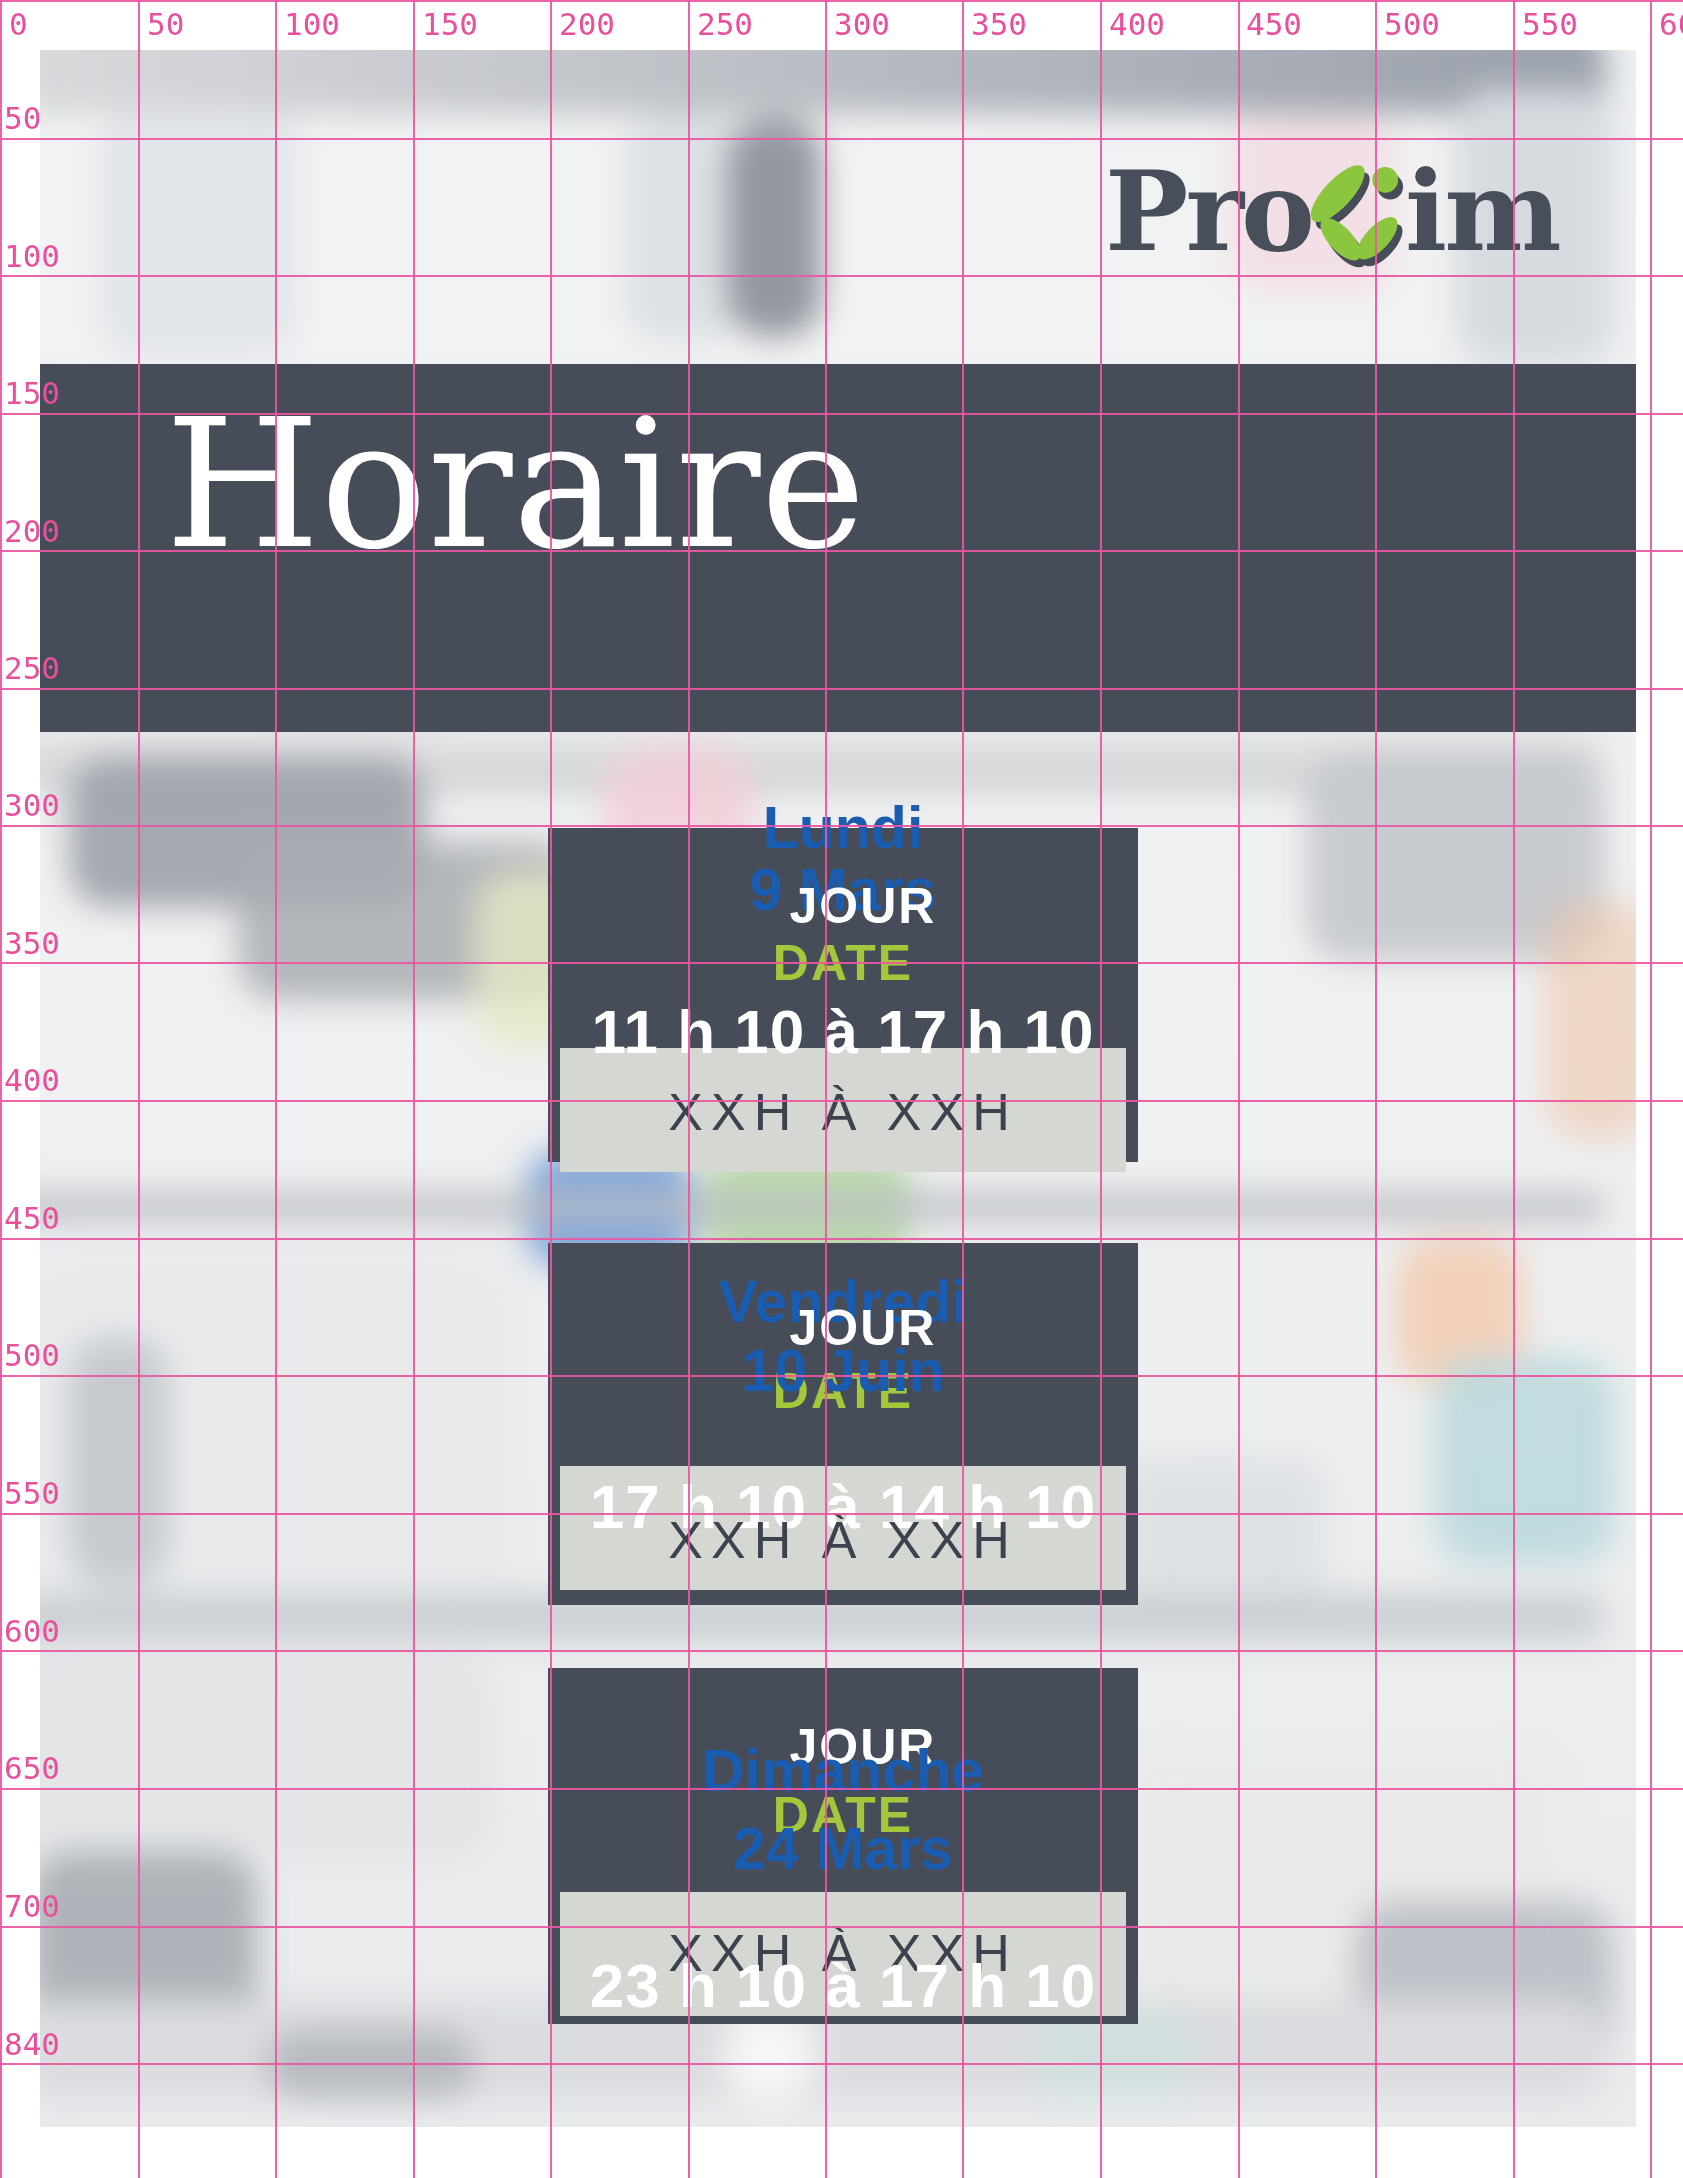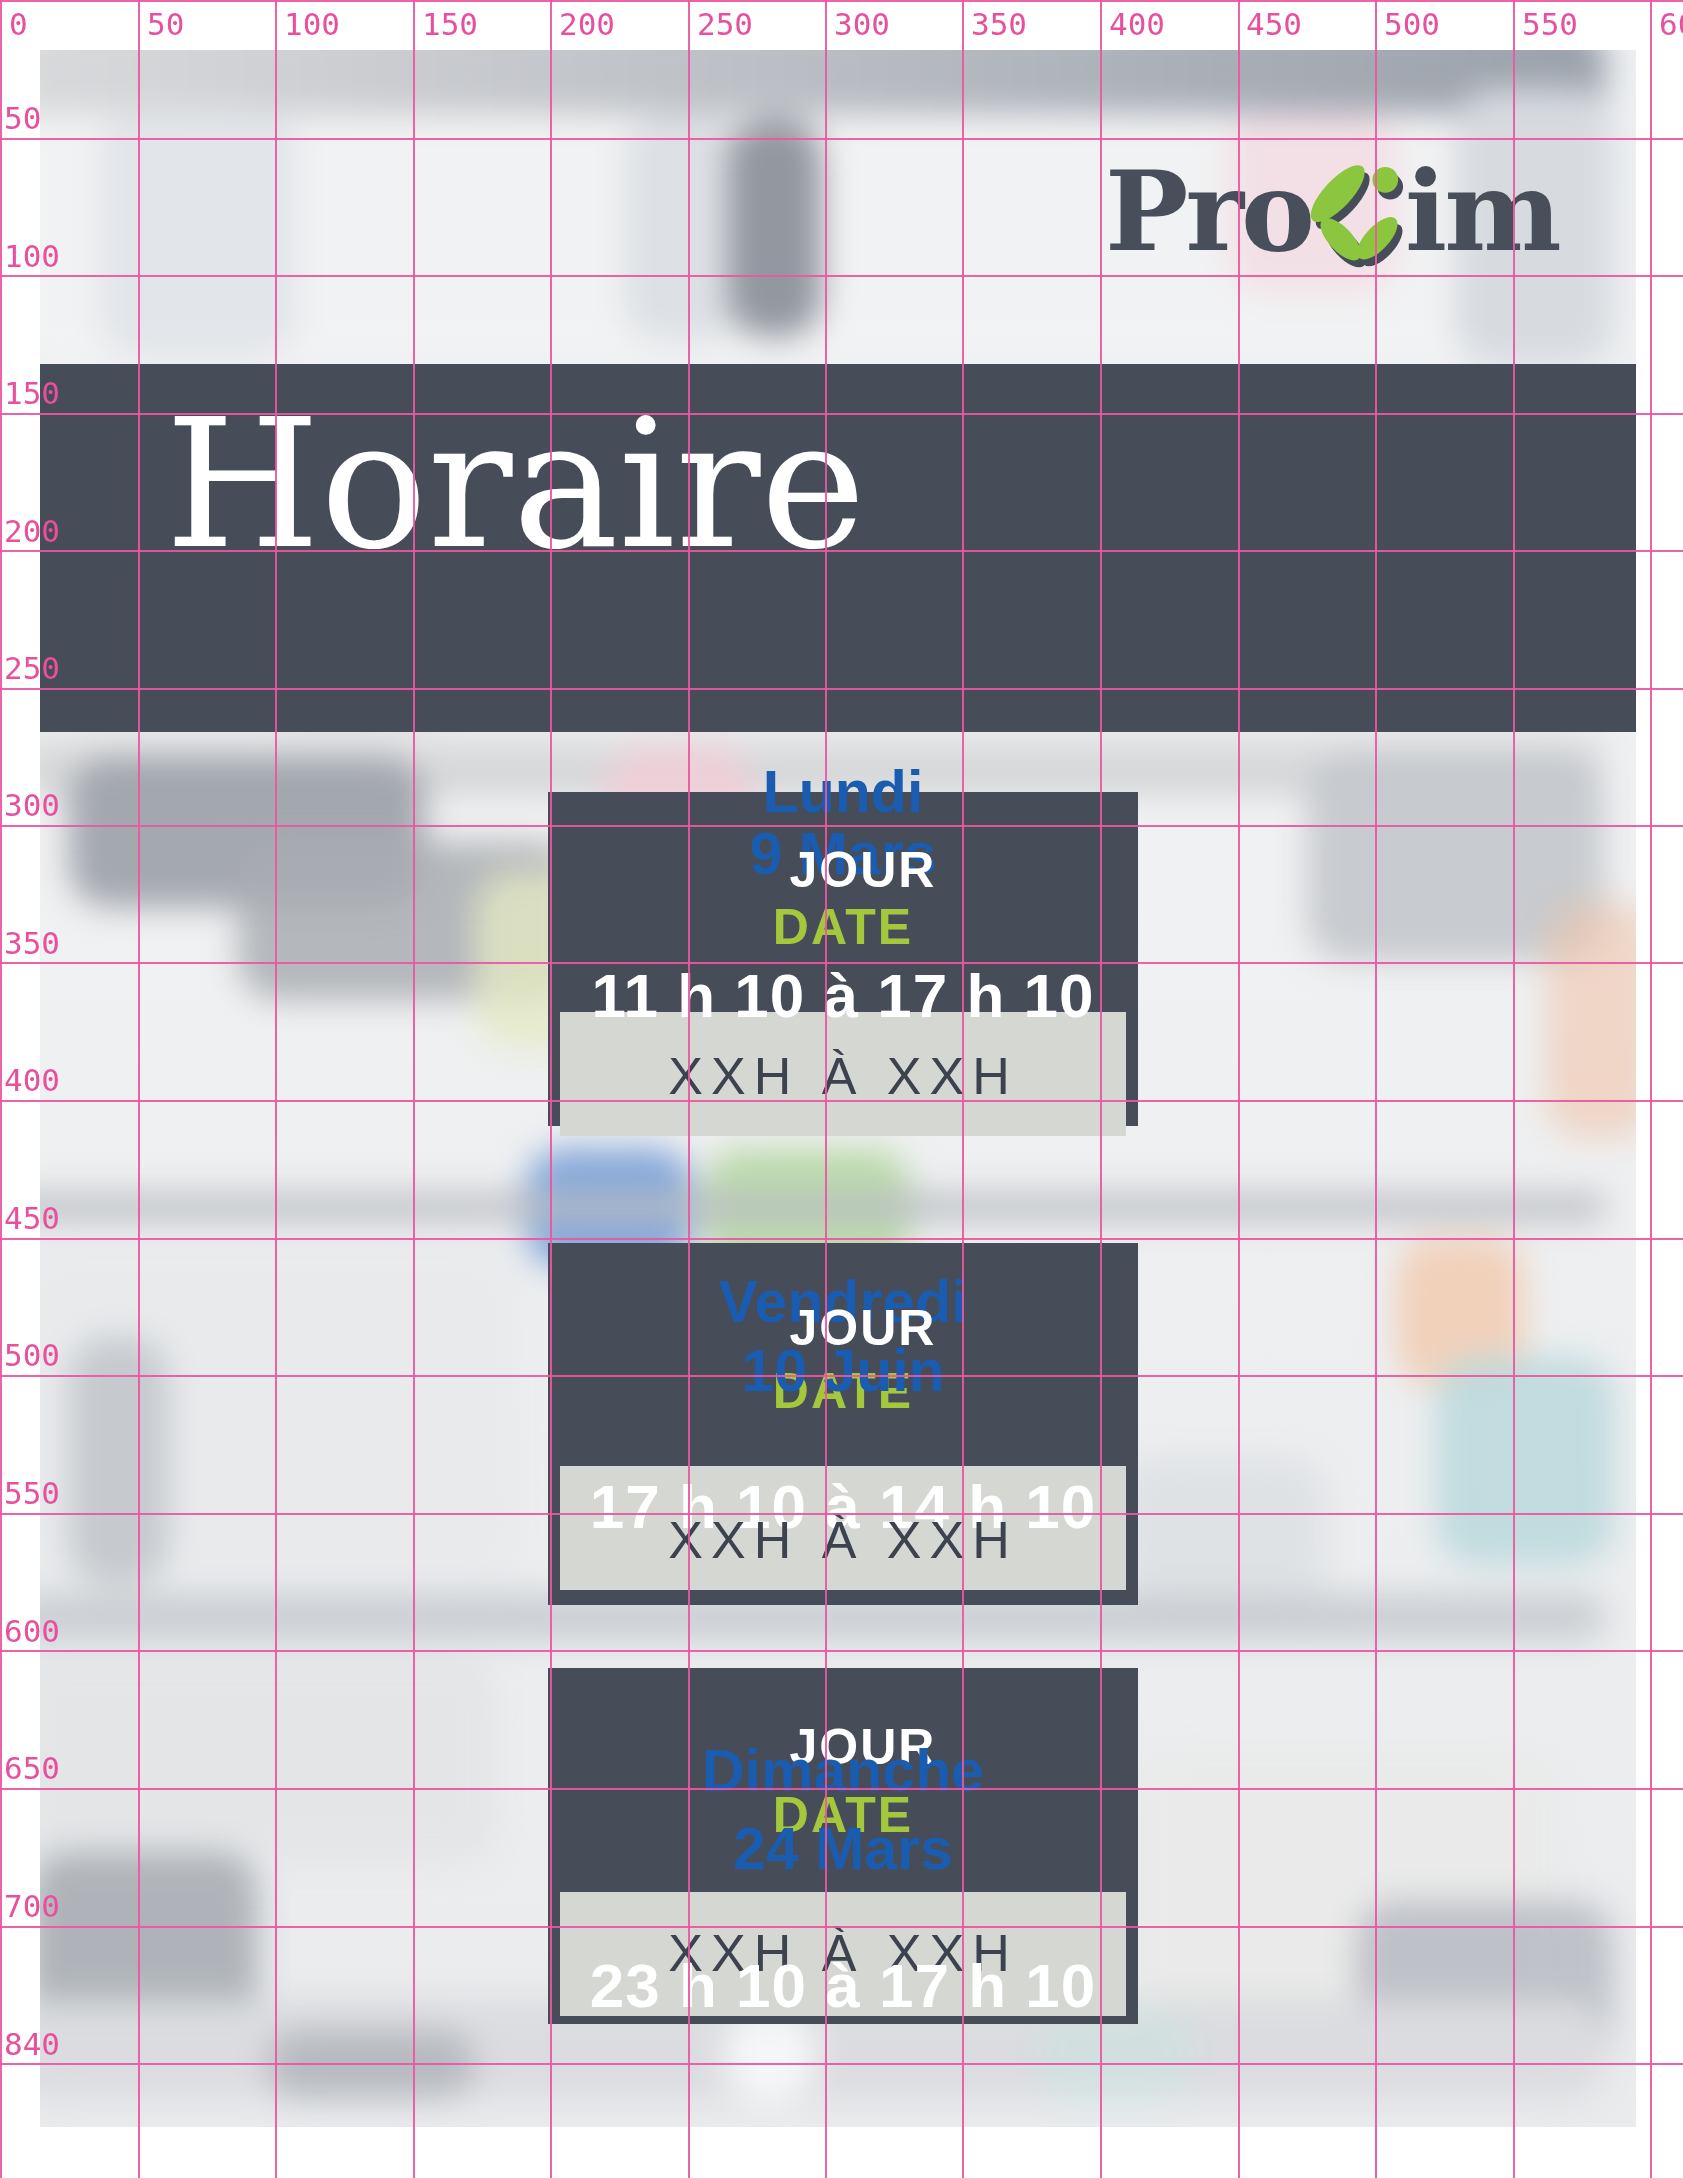--- a/index.html
+++ b/index.html
@@ -95,21 +95,21 @@
       <ellipse cx="33" cy="93" rx="27" ry="12" transform="rotate(47 33 93)"></ellipse>
       <circle cx="78" cy="33" r="13"></circle>
     </g>
   </svg><span>im</span>
 </div>
 
 <div class="banner">
   <div class="banner-title">Horaire</div>
 </div>
 
-<div class="card" style="top:792px;height:334px;">
+<div class="card" style="top:828px;height:334px;">
   <div class="gray-box" style="z-index:1;"></div>
   <div class="t-day" style="top:-29px;z-index:2;">Lundi</div>
   <div class="t-day" style="top:33px;z-index:2;">9 Mars</div>
   <div class="t-jour" style="top:53px;z-index:3;">JOUR</div>
   <div class="t-datelab" style="top:110px;z-index:3;">DATE</div>
   <div class="t-time" style="top:173px;z-index:3;">11 h 10 à 17 h 10</div>
   <div class="t-xxh" style="top:258px;z-index:2;">XXH À XXH</div>
 </div>
 
 <div class="card" style="top:1243px;height:362px;">

